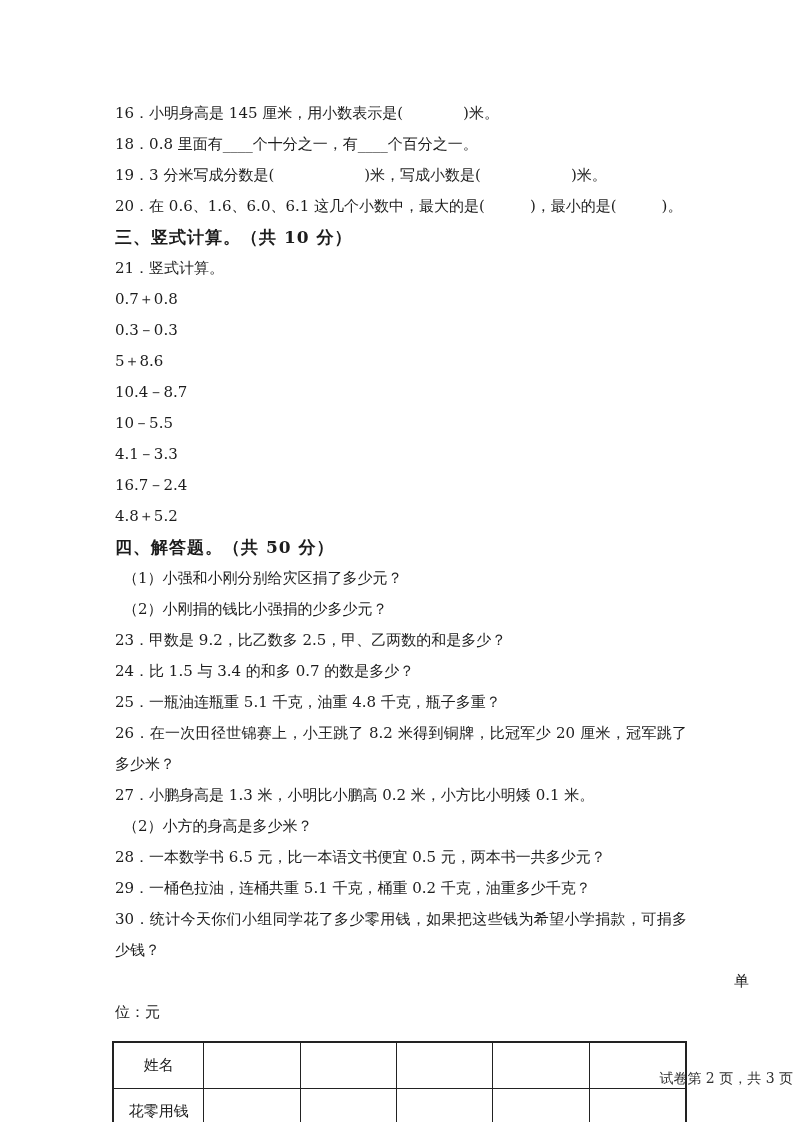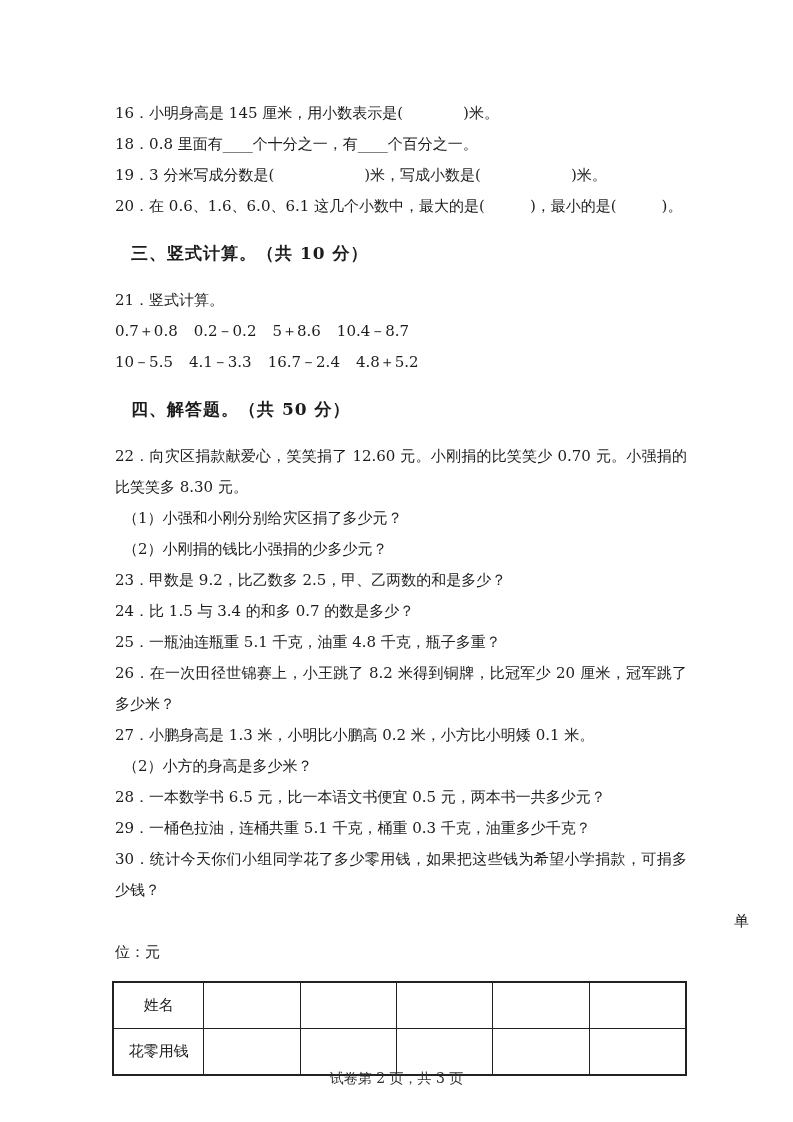--- a/index.html
+++ b/index.html
@@ -22,33 +22,34 @@
     left: 115px;
     top: 98px;
     width: 572px;
   }
   .line {
     margin: 0;
     line-height: 31px;
     text-align: justify;
   }
   .heading {
-    margin: 16px;
+    margin: 0;
     line-height: 31px;
     font-size: 17px;
     font-weight: bold;
     text-align: left;
     letter-spacing: 1px;
   }
   .sub {
     padding-left: 8px;
   }
   .calc-row {
     display: flex;
     line-height: 31px;
+    flex-direction: column;
   }
   .calc-row span {
     margin-right: 16px;
     white-space: nowrap;
   }
   .unit-overflow {
     text-align: right;
     margin-right: -62px;
   }
   table.stats {
@@ -71,65 +72,64 @@
     text-align: center;
   }
   table.stats td.empty {
     width: 96px;
   }
   .footer {
     position: absolute;
     top: 1070px;
     left: 0;
     width: 100%;
-    text-align: center;
+    text-align: right;
     font-size: 14px;
     color: #2f2f2f;
   }
 </style>
 </head>
 <body>
 
 <div class="page">
   <div class="content">
 
     <p class="line">16．小明身高是 145 厘米，用小数表示是(　　　　)米。</p>
     <p class="line">18．0.8 里面有____个十分之一，有____个百分之一。</p>
     <p class="line">19．3 分米写成分数是(　　　　　　)米，写成小数是(　　　　　　)米。</p>
     <p class="line">20．在 0.6、1.6、6.0、6.1 这几个小数中，最大的是(　　　)，最小的是(　　　)。</p>
 
     <p class="heading">三、竖式计算。（共 10 分）</p>
     <p class="line">21．竖式计算。</p>
 
     <div class="calc-row">
       <span>0.7＋0.8</span>
-      <span>0.2－0.2</span>
+      <span>0.3－0.3</span>
       <span>5＋8.6</span>
       <span>10.4－8.7</span>
     </div>
     <div class="calc-row">
       <span>10－5.5</span>
       <span>4.1－3.3</span>
       <span>16.7－2.4</span>
       <span>4.8＋5.2</span>
     </div>
 
     <p class="heading">四、解答题。（共 50 分）</p>
 
-    <p class="line">22．向灾区捐款献爱心，笑笑捐了 12.60 元。小刚捐的比笑笑少 0.70 元。小强捐的比笑笑多 8.30 元。</p>
     <p class="line sub">（1）小强和小刚分别给灾区捐了多少元？</p>
     <p class="line sub">（2）小刚捐的钱比小强捐的少多少元？</p>
     <p class="line">23．甲数是 9.2，比乙数多 2.5，甲、乙两数的和是多少？</p>
     <p class="line">24．比 1.5 与 3.4 的和多 0.7 的数是多少？</p>
     <p class="line">25．一瓶油连瓶重 5.1 千克，油重 4.8 千克，瓶子多重？</p>
     <p class="line">26．在一次田径世锦赛上，小王跳了 8.2 米得到铜牌，比冠军少 20 厘米，冠军跳了多少米？</p>
     <p class="line">27．小鹏身高是 1.3 米，小明比小鹏高 0.2 米，小方比小明矮 0.1 米。</p>
     <p class="line sub">（2）小方的身高是多少米？</p>
     <p class="line">28．一本数学书 6.5 元，比一本语文书便宜 0.5 元，两本书一共多少元？</p>
-    <p class="line">29．一桶色拉油，连桶共重 5.1 千克，桶重 0.3 千克，油重多少千克？</p>
+    <p class="line">29．一桶色拉油，连桶共重 5.1 千克，桶重 0.2 千克，油重多少千克？</p>
     <p class="line">30．统计今天你们小组同学花了多少零用钱，如果把这些钱为希望小学捐款，可捐多少钱？</p>
 
     <p class="line unit-overflow">单</p>
     <p class="line">位：元</p>
 
     <table class="stats">
       <tbody>
           <tr>
         <td class="lbl">姓名</td>
         <td class="empty"></td>

